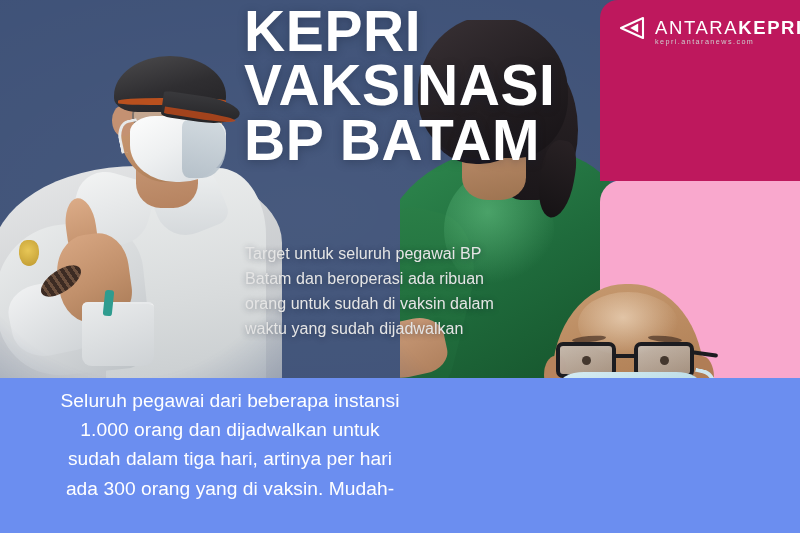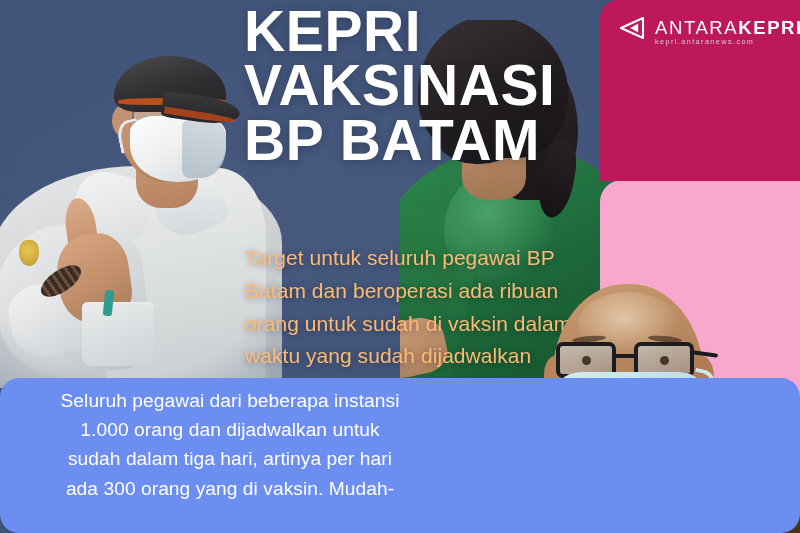--- a/index.html
+++ b/index.html
@@ -487,36 +487,35 @@
     white-space: nowrap;
   }
 
   
   .subtitle-block {
     position: absolute;
     left: 245px; top: 242px;
     width: 320px;
   }
   .subtitle-line {
-    font-size: 21px;
+    font-size: 16px;
     font-weight: 400;
     line-height: 1.56;
-    color: #fdba74;
+    color: #e5e5e5;
     letter-spacing: 0.05px;
     text-shadow: 0 1px 6px rgba(15,22,40,0.42);
     white-space: nowrap;
   }
 
   
   .quote-banner {
     position: absolute;
     left: 0; top: 378px;
     width: 800px; height: 155px;
     background: #6b8ef0;
-    border-radius: 19px;
   }
   .quote-text {
     position: absolute;
     left: 0; top: 8px;
     width: 460px;
     text-align: center;
   }
   .quote-line {
     font-size: 19.2px;
     font-weight: 400;

